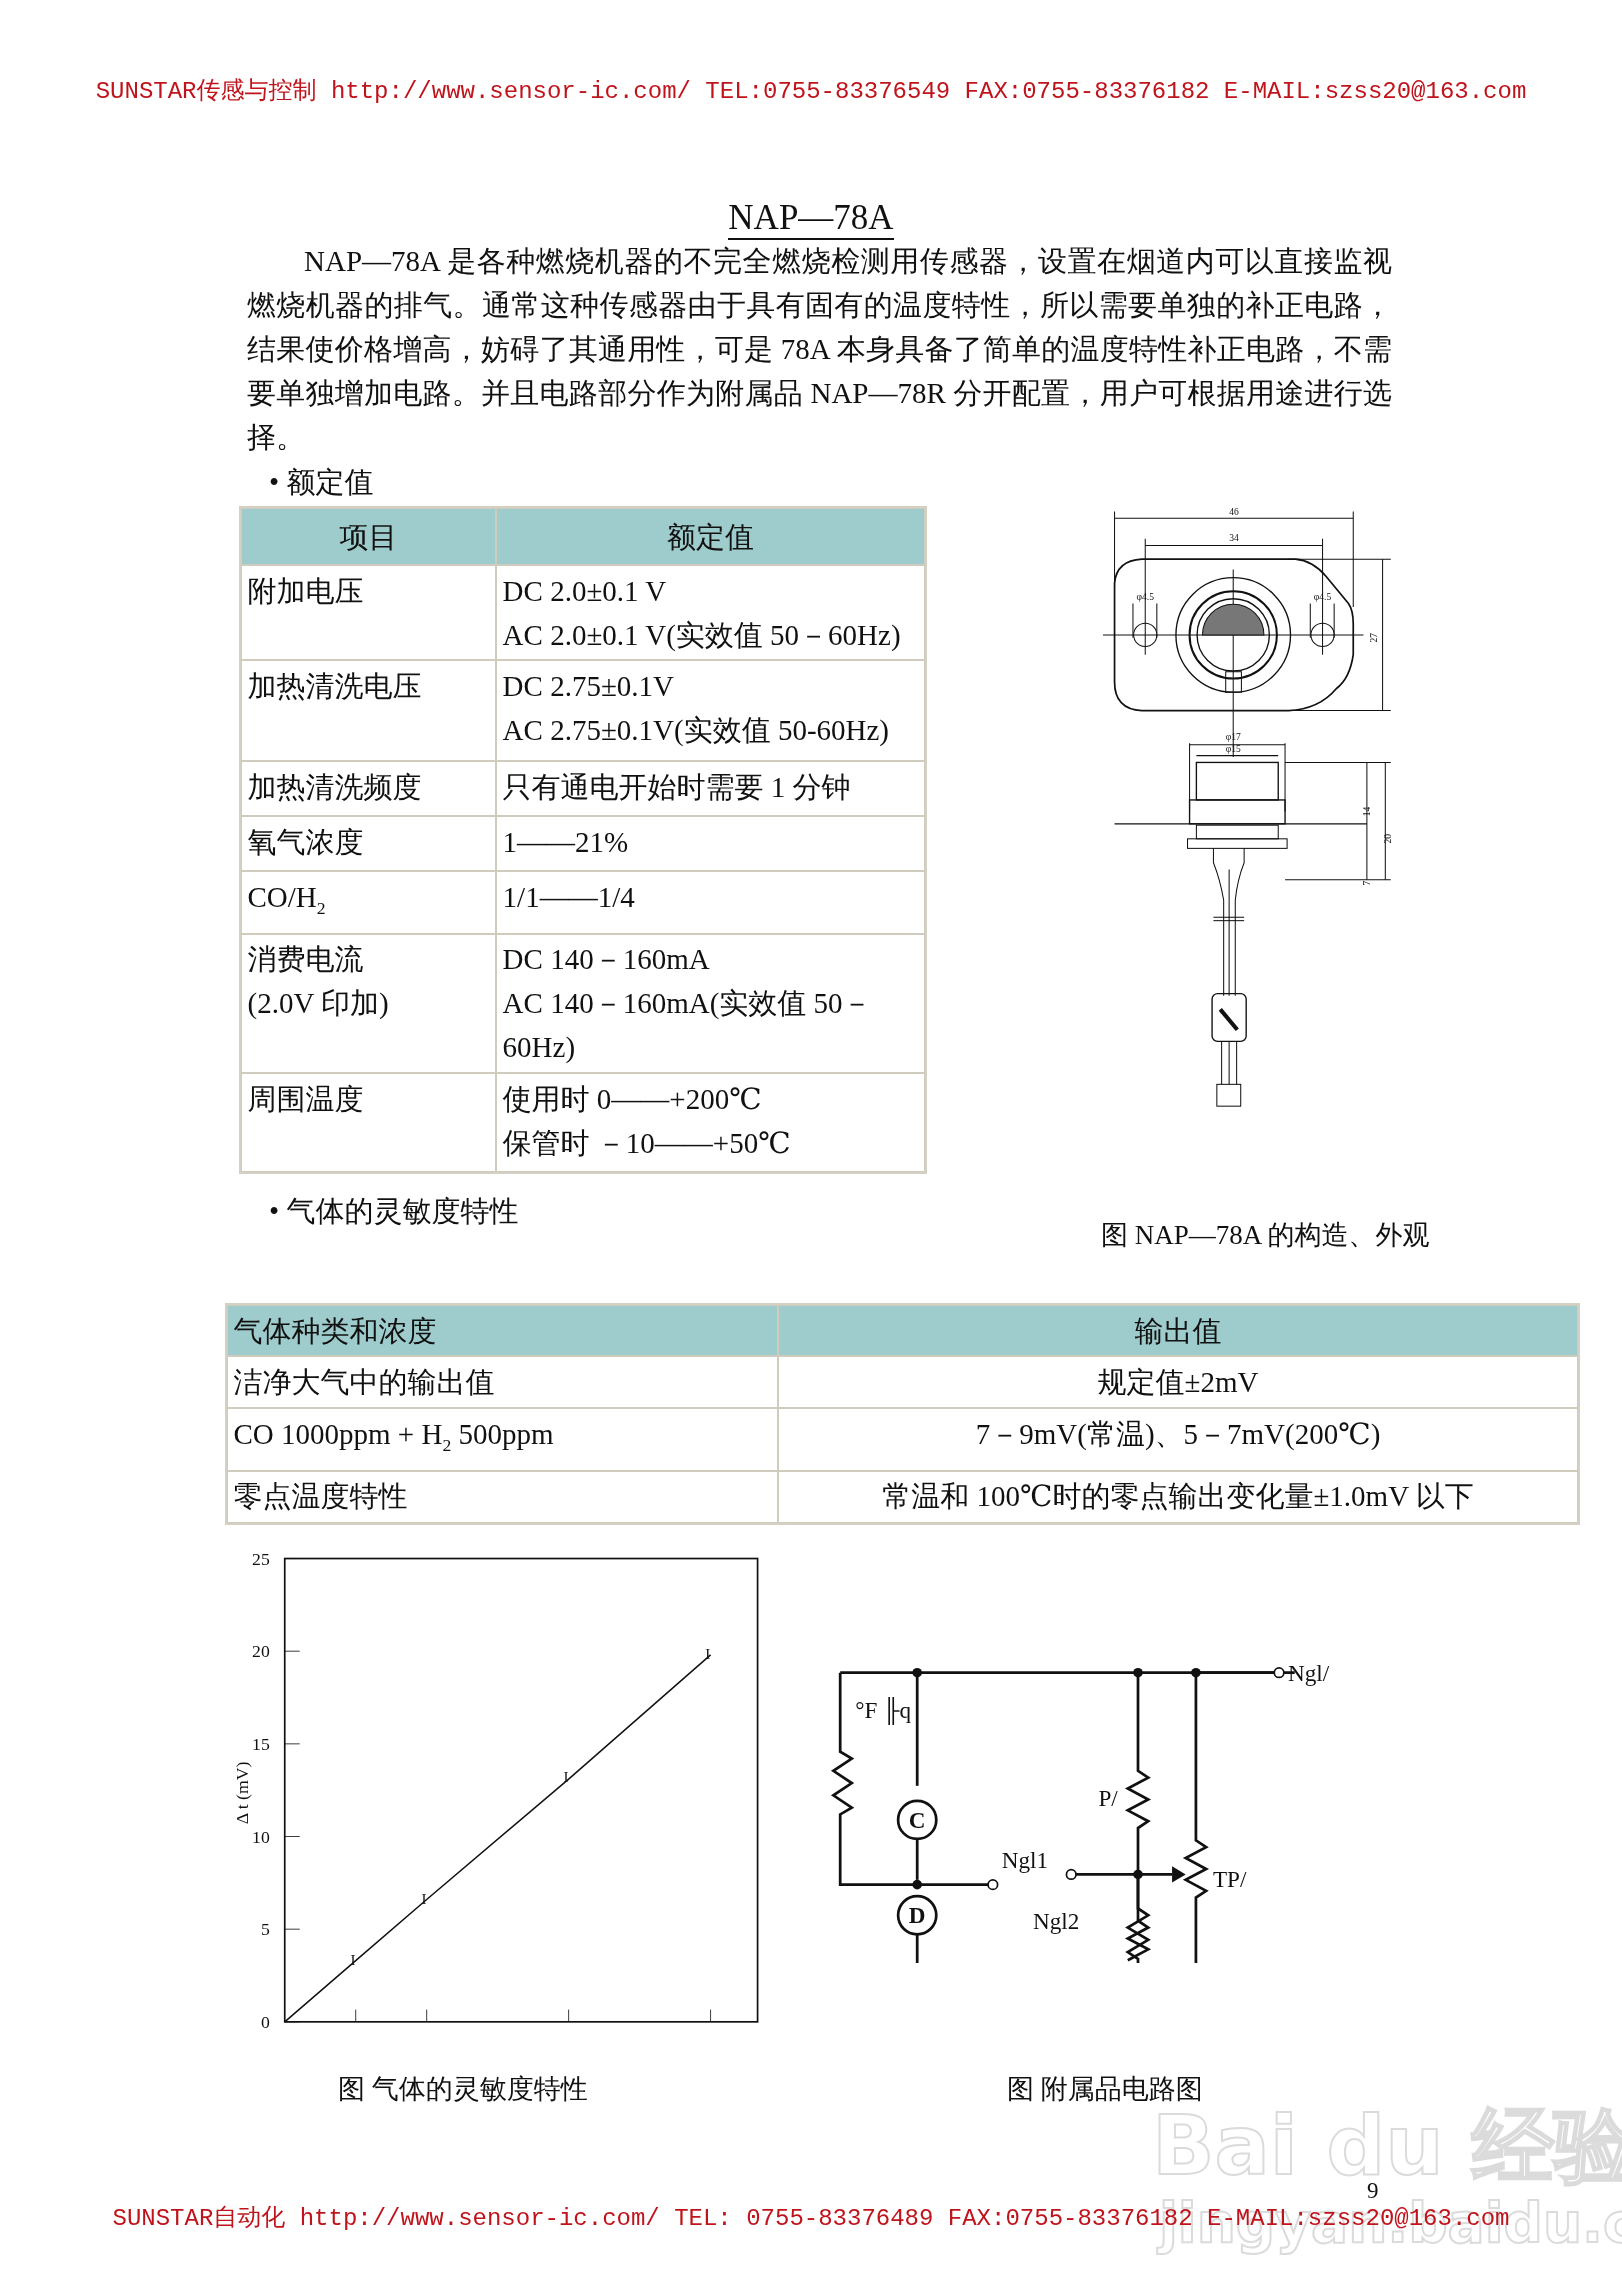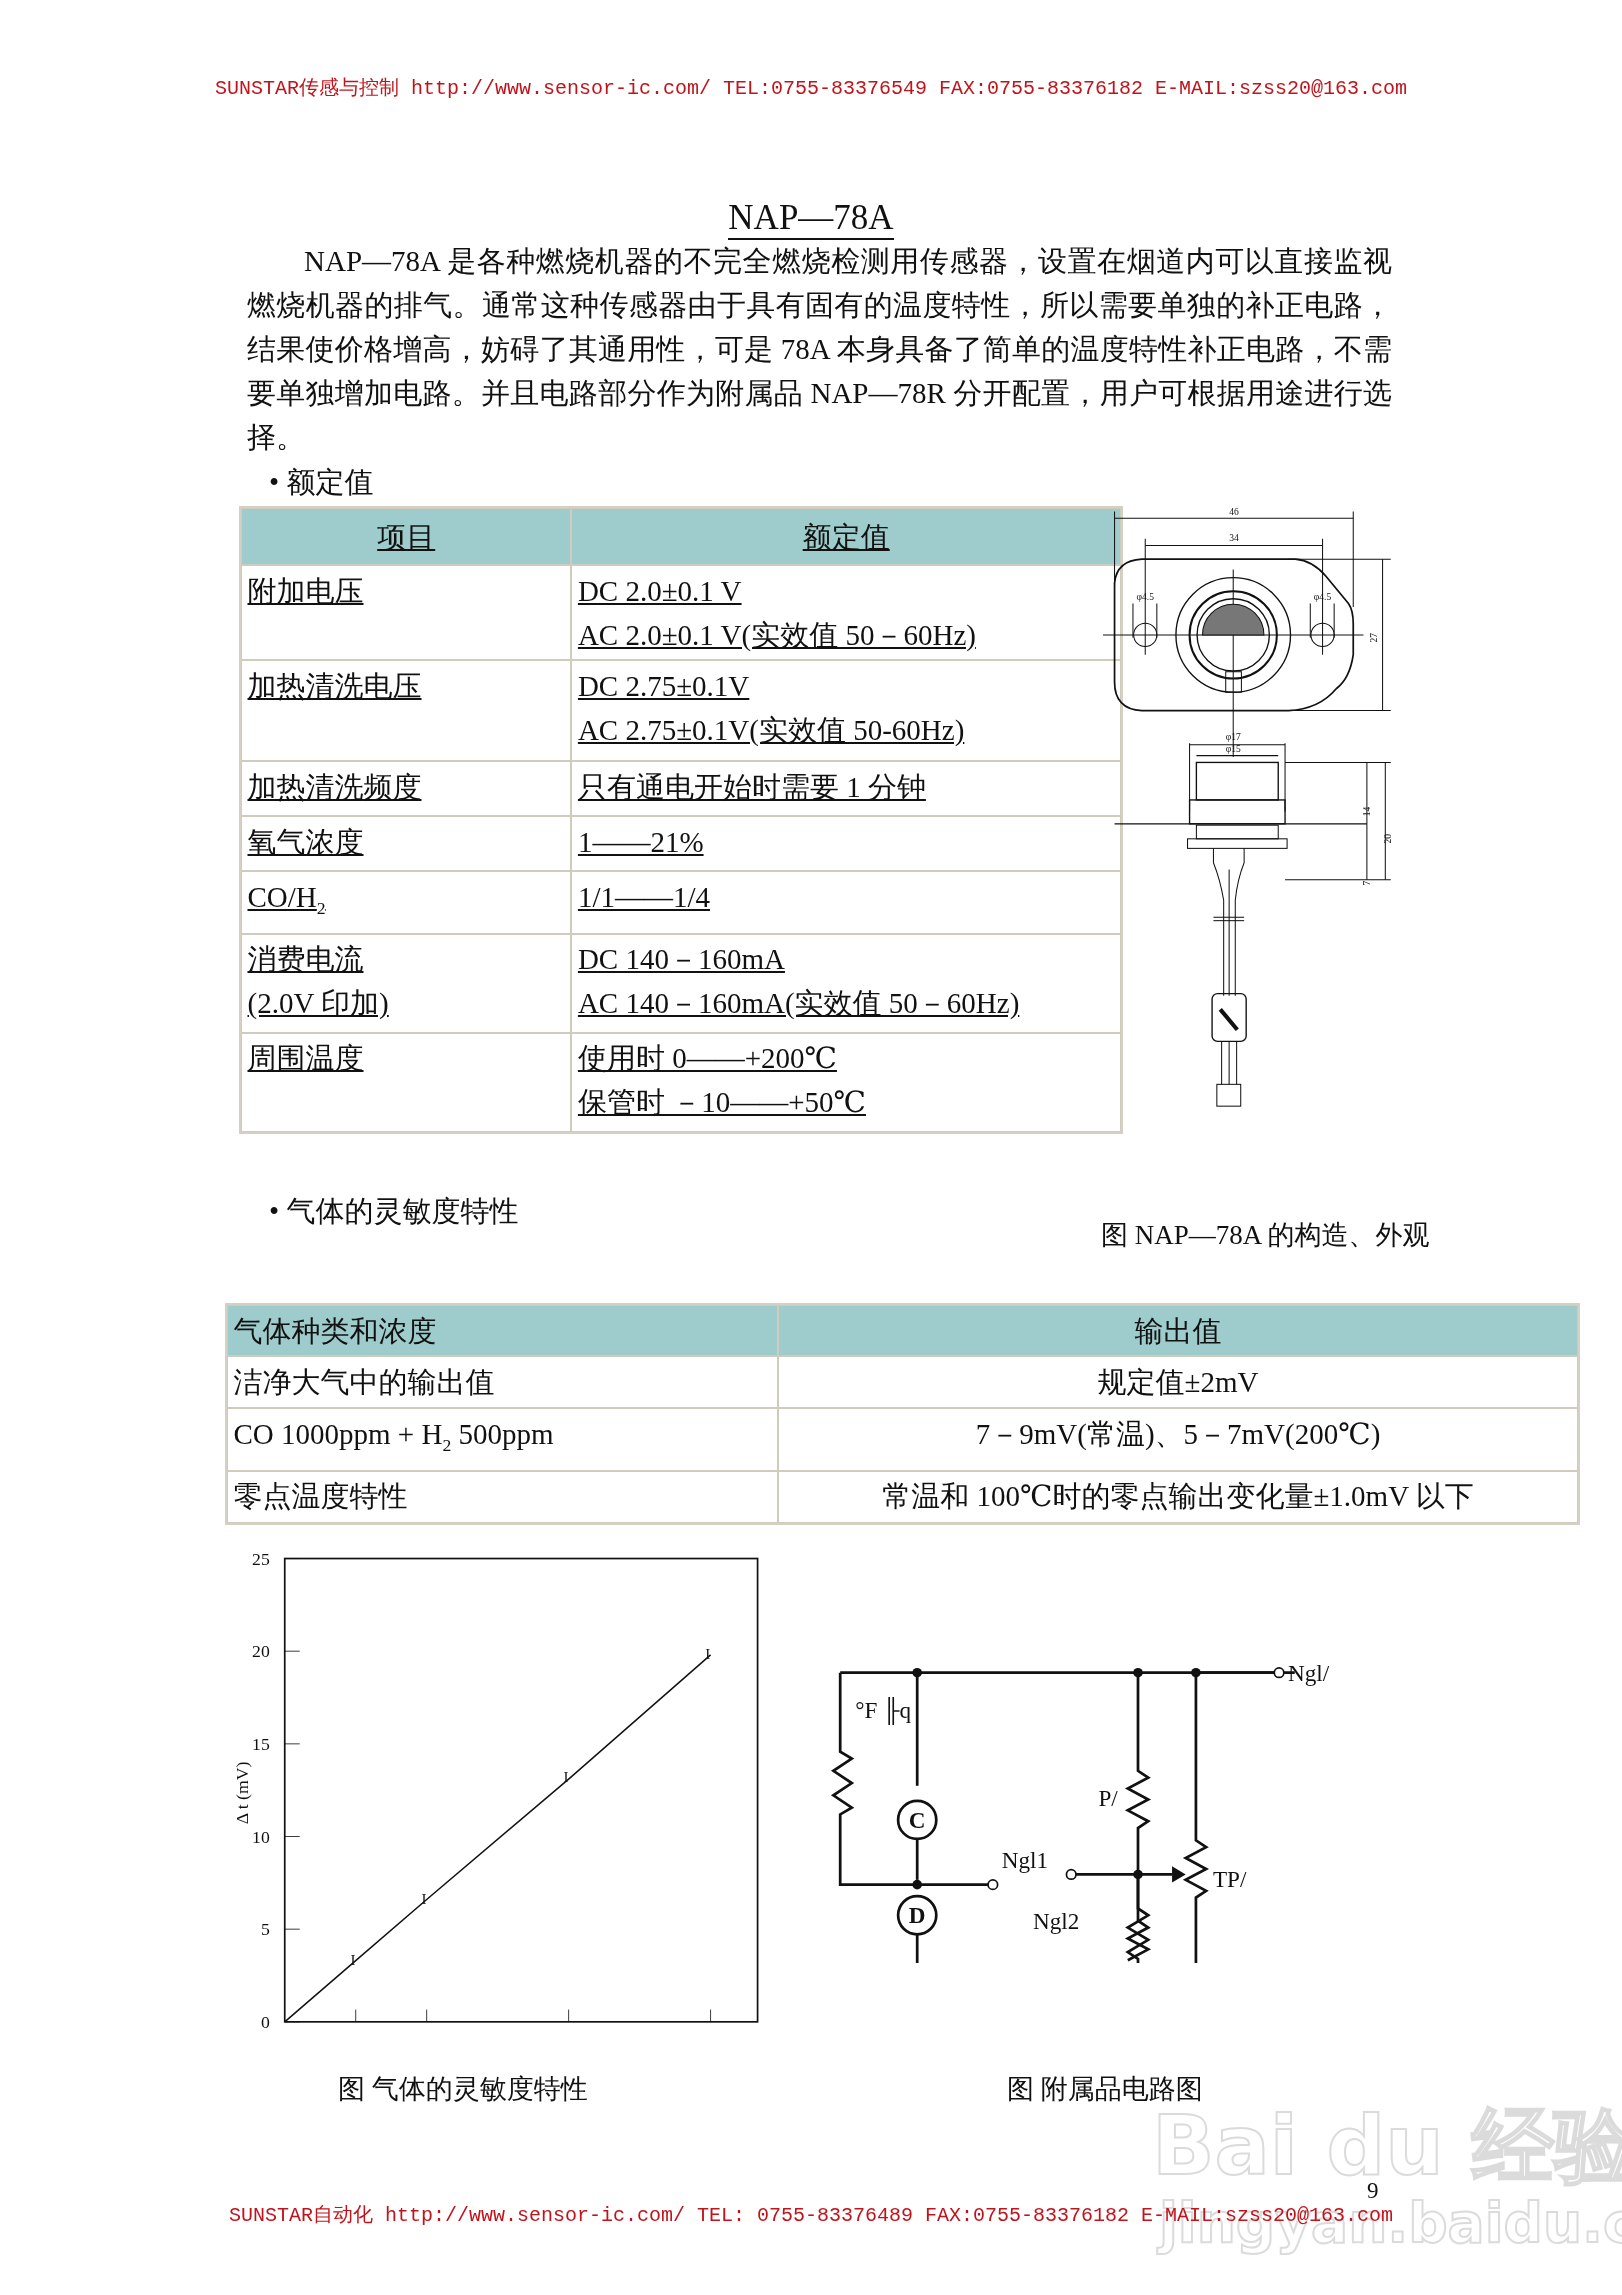--- a/index.html
+++ b/index.html
@@ -1,21 +1,21 @@
 <!DOCTYPE html>
 <html style="font-size:11px"><head>
 <meta charset="utf-8">
 <style>
   html, body { margin:0; padding:0; background:#ffffff; }
   body { width:1622px; height:2295px; position:relative; overflow:hidden;
          font-family:"Liberation Serif","DejaVu Serif",serif; color:#111; }
   .abs { position:absolute; }
   .hdr, .ftr { position:absolute; left:0; width:1622px; text-align:center;
          font-family:"Liberation Mono","DejaVu Sans Mono",monospace; color:#c0141c;
-         font-size:20px; letter-spacing:0px; white-space:nowrap; }
+         font-size:24px; letter-spacing:0px; white-space:nowrap; }
   .hdr { top:74px; }
   .ftr { top:2201px; }
   .title { left:0; width:1622px; top:198px; text-align:center; font-size:35px; }
   .title span { border-bottom:2.7px solid #111; padding:0 0px 1.4px 0; }
   .para { left:247px; width:1145px; top:239px; font-size:29px; line-height:44px; text-indent:57px; text-align:justify; }
   .bullet { font-size:29px; }
   table.spec { position:absolute; border-collapse:separate; border-spacing:0; font-size:29px;
        border:2px solid #d4d0c4; }
   table.spec td { border:1.4px solid #cfcbbd; vertical-align:top; padding:2.7px 5.5px; line-height:44px; background:#fff; }
   table.spec tr.head td { background:#9ecbcb; text-align:center; vertical-align:middle; }
@@ -29,21 +29,21 @@
 <body>
 
 <div class="hdr">SUNSTAR传感与控制 http://www.sensor-ic.com/ TEL:0755-83376549 FAX:0755-83376182 E-MAIL:szss20@163.com</div>
 
 <div class="abs title"><span>NAP—78A</span></div>
 
 <div class="abs para">NAP—78A 是各种燃烧机器的不完全燃烧检测用传感器，设置在烟道内可以直接监视燃烧机器的排气。通常这种传感器由于具有固有的温度特性，所以需要单独的补正电路，结果使价格增高，妨碍了其通用性，可是 78A 本身具备了简单的温度特性补正电路，不需要单独增加电路。并且电路部分作为附属品 NAP—78R 分开配置，用户可根据用途进行选择。</div>
 
 <div class="abs bullet" style="left:269px; top:463px;">• 额定值</div>
 
-<table class="spec" style="left:239px; top:506px; width:884px;text-decoration:underline;">
+<table class="spec" style="left:239px; top:506px; width:688px;">
   <colgroup>
       <col style="width:294px">
       <col style="width:489px">
     </colgroup>
   <tbody>
       <tr class="head" style="height:57px">
     <td>项目</td>
     <td>额定值</td>
   </tr>
   <tr style="height:95px">

